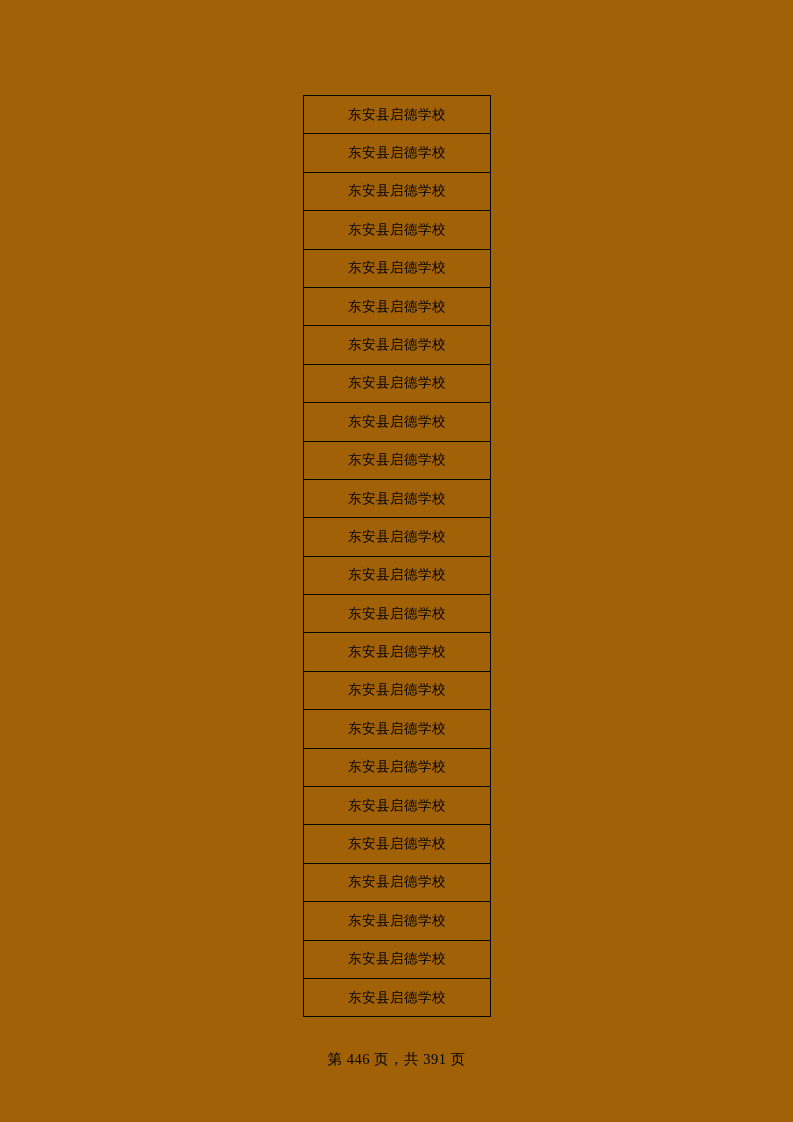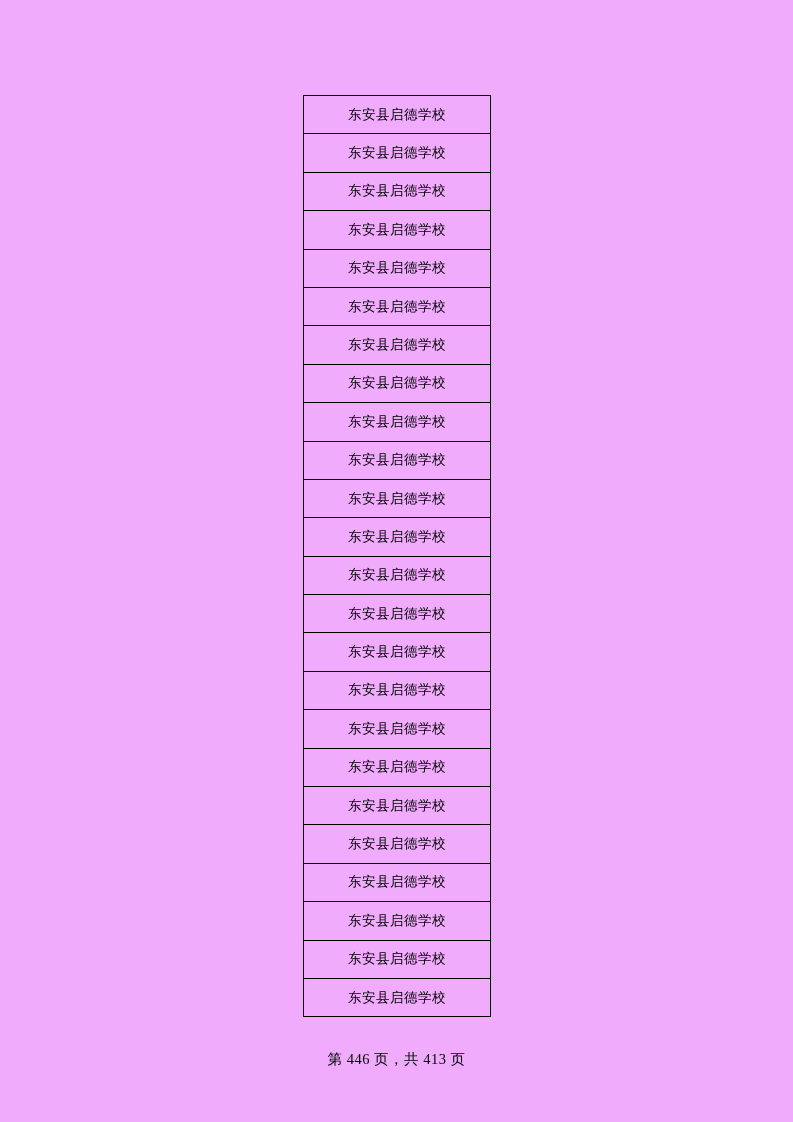--- a/index.html
+++ b/index.html
@@ -15,21 +15,21 @@
     color: #000000;
     overflow: hidden;
   }
 
   .page {
     position: absolute;
     top: 0;
     left: 0;
     width: 793px;
     height: 1122px;
-    background: #f0abfc;
+    background: #a16207;
   }
 
   .table-wrap {
     position: absolute;
     left: 303px;
     top: 95px;
     width: 188px;
   }
 
   table.doc-table {
@@ -142,16 +142,16 @@
             <td>东安县启德学校</td>
           </tr>
         <tr>
             <td>东安县启德学校</td>
           </tr>
       </tbody>
     </table>
   </div>
 
   <div class="footer">
-    <span>第 446 页，共 413 页</span>
+    <span>第 446 页，共 391 页</span>
   </div>
 
 </div>
 
 </body></html>

